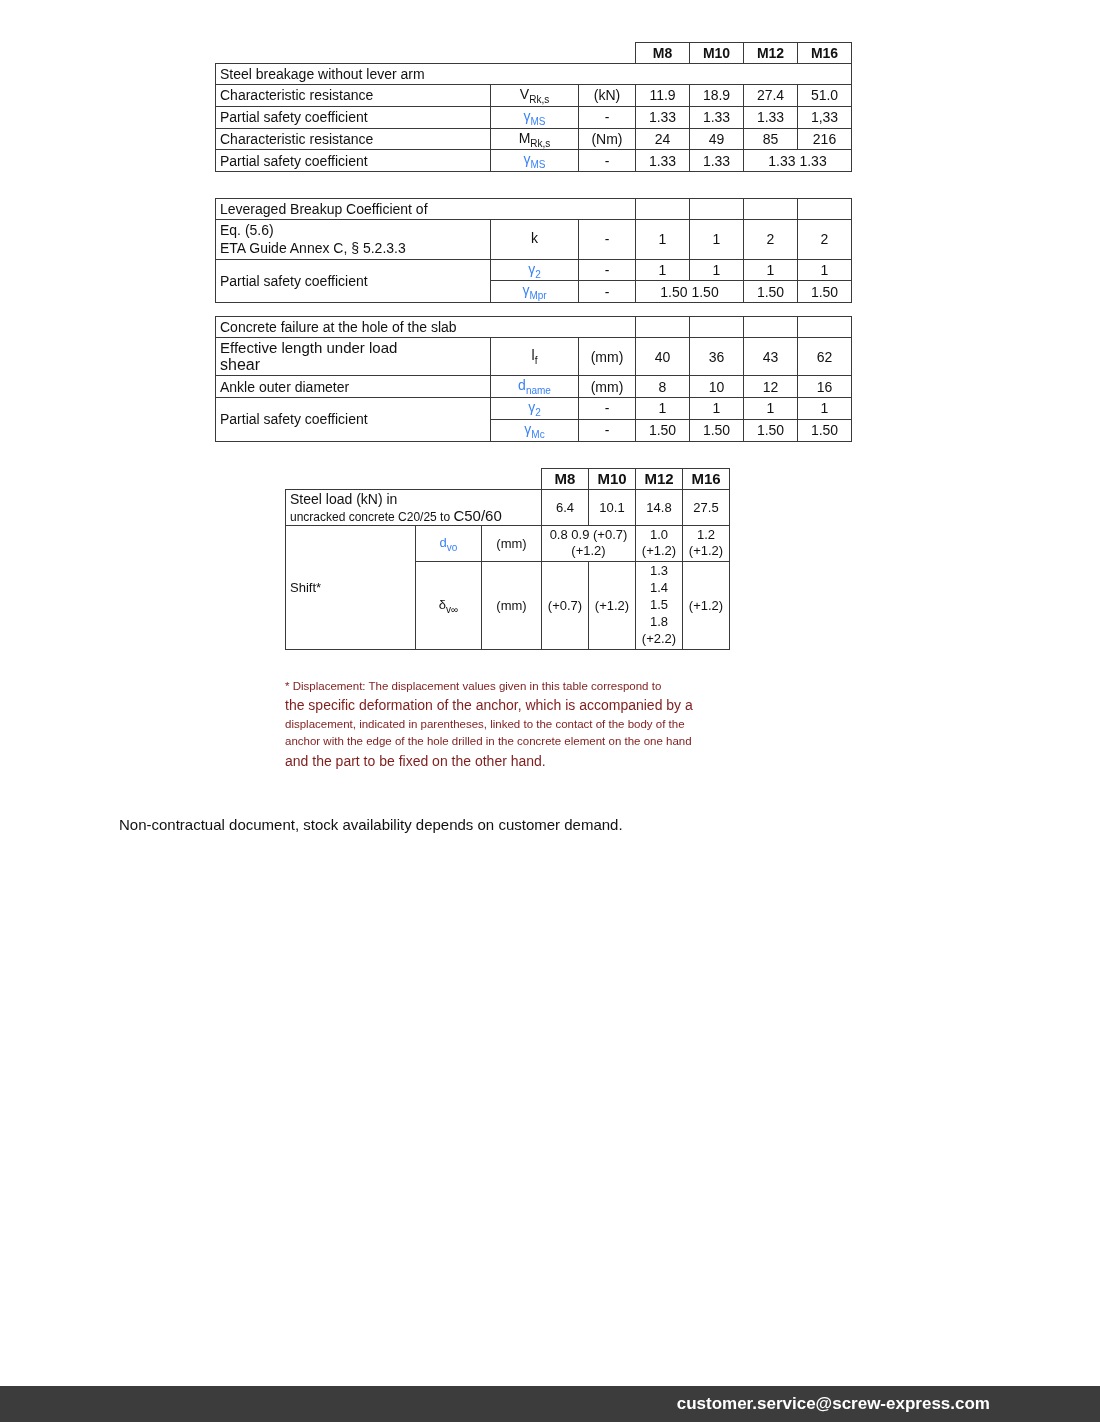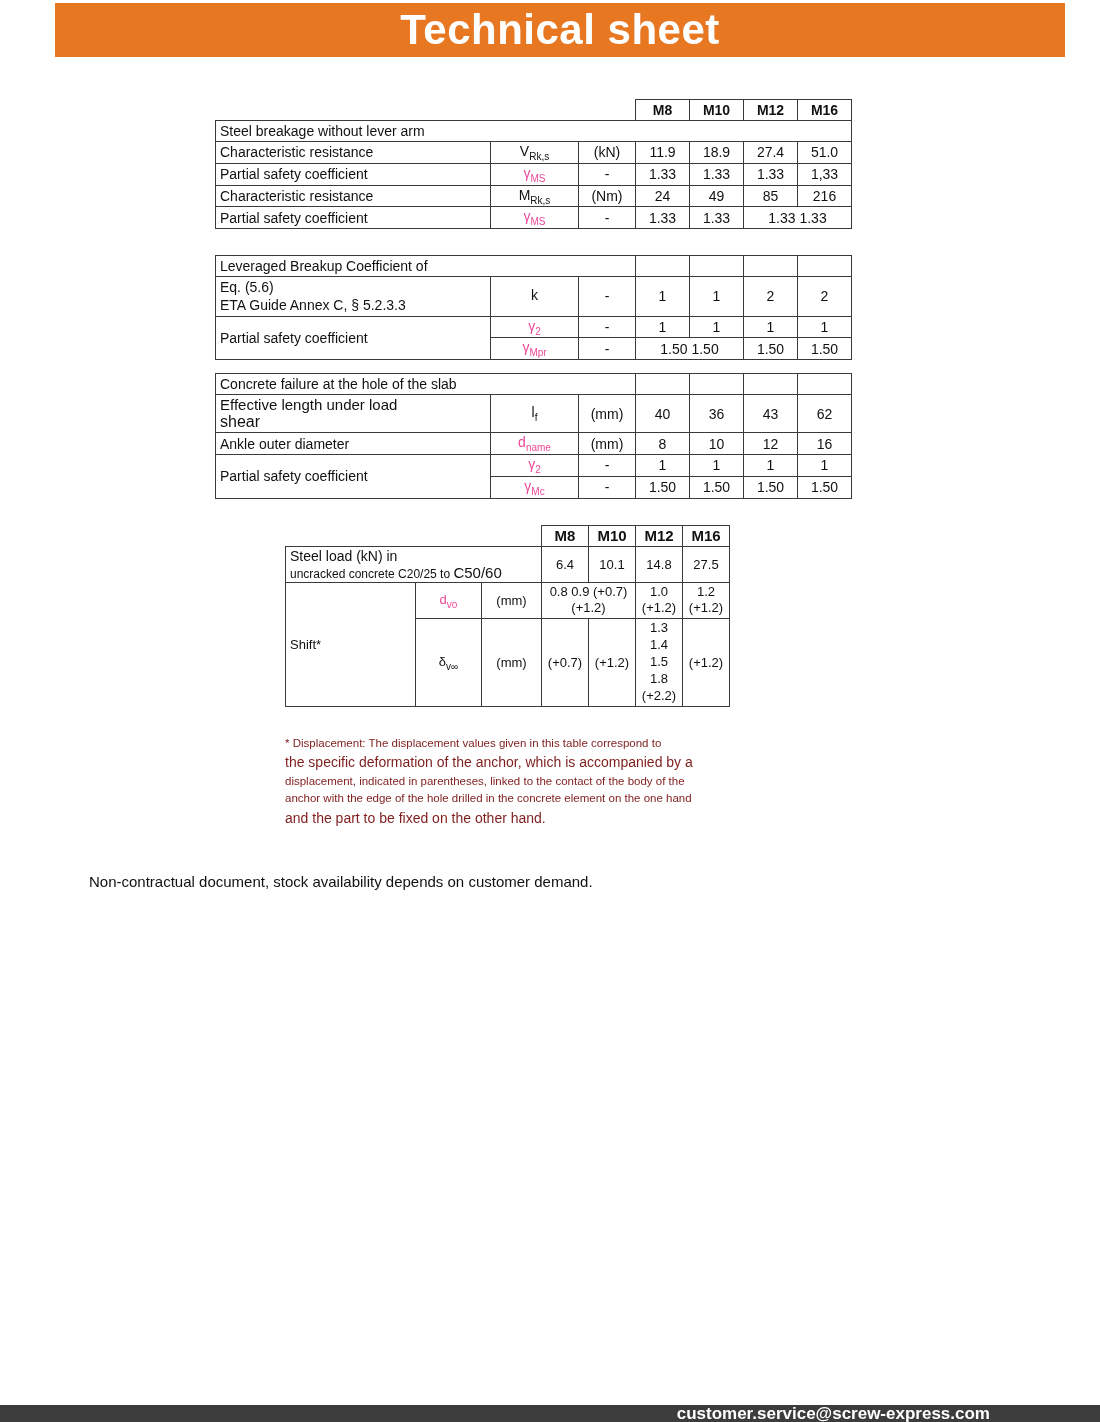--- a/index.html
+++ b/index.html
@@ -56,21 +56,21 @@
 
   table.tbl { border-collapse:collapse; table-layout:fixed; }
   .tbl td { border:1px solid #3a3a3a; padding:1px 4px; height:21px; font-size:14px; vertical-align:middle; }
   .nb { border:none !important; }
   .hd { text-align:center; font-weight:bold; font-size:15px; }
   .sec { padding-left:5px; font-size:14px; }
   .lbl { padding-left:5px; }
   .big { font-size:16px; }
   .sym { text-align:center; }
   .sym sub { font-size:10px; }
-  .symsmall { font-size:10px; color:#ec4899;margin-left:23px; }
+  .symsmall { font-size:10px; color:#3b82f6;margin-left:23px; }
   .unit { text-align:center; }
   .val { text-align:center; font-size:13.5px; }
   .pre { white-space:pre-line; line-height:1.3; }
   .sm { font-size:11px; }
   .lbl-sub { display:block; font-size:16px; }
   .lbl-main { display:block; font-size:15px; }
 
   .t6 { margin:42px 0 0 215px; }
   .t6 .cL{width:275px;} .t6 .cS{width:88px;} .t6 .cU{width:57px;} .t6 .cV{width:54px;}
   .t6b { margin:26px 0 0 215px; }
@@ -81,35 +81,32 @@
   .t7 td { font-size:13px; }
   .t7 .hd { font-size:15px; }
   .shear-l1 { display:block; font-size:14px; }
   .shear-l2 { display:block; font-size:12px; }
   .c50 { font-size:15px; }
 
   .footnote { margin:28px 0 0 285px; width:455px; color:#7f1d1d; line-height:1.5; }
   .fn-s { font-size:11.5px; }
   .fn-m { font-size:14px; }
 
-  .disclaimer { margin:44px 0 0 89px; font-size:15px; color:#111; }
+  .disclaimer { margin:44px 0 0 119px; font-size:15px; color:#111; }
 
   
-  footer { margin-top:auto; height:17px; background:#3c3c3c; color:#fff; display:flex; align-items:center; justify-content:flex-end; padding-right:110px; }
+  footer { margin-top:auto; height:36px; background:#3c3c3c; color:#fff; display:flex; align-items:center; justify-content:flex-end; padding-right:110px; }
   footer span { font-weight:bold; font-size:17px; }
 </style>
 </head>
 <body>
 
 <div class="page">
 
 
-  <div class="banner">
-    <span>Technical sheet</span>
-  </div>
 
   <main>
 
 
     <table class="tbl t6">
       <colgroup>
           <col class="cL">
           <col class="cS">
           <col class="cU">
           <col class="cV">

